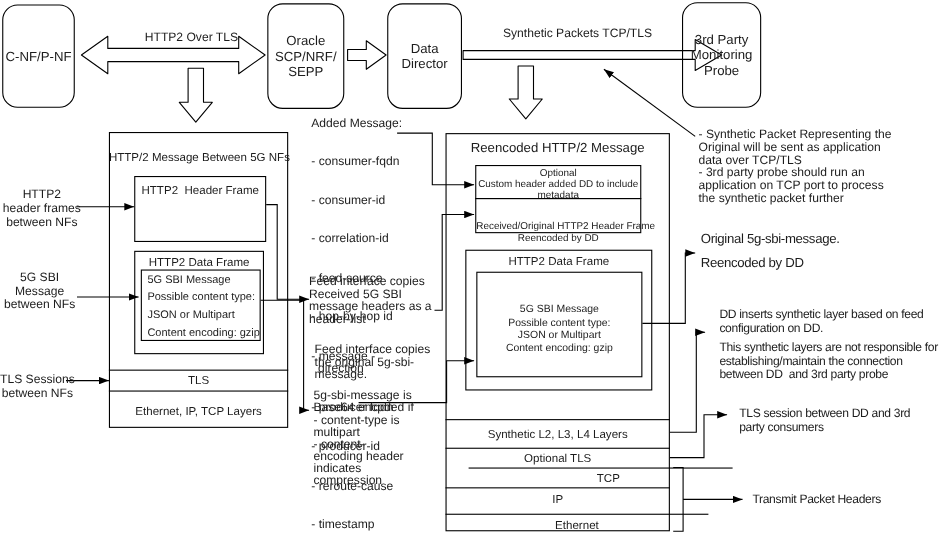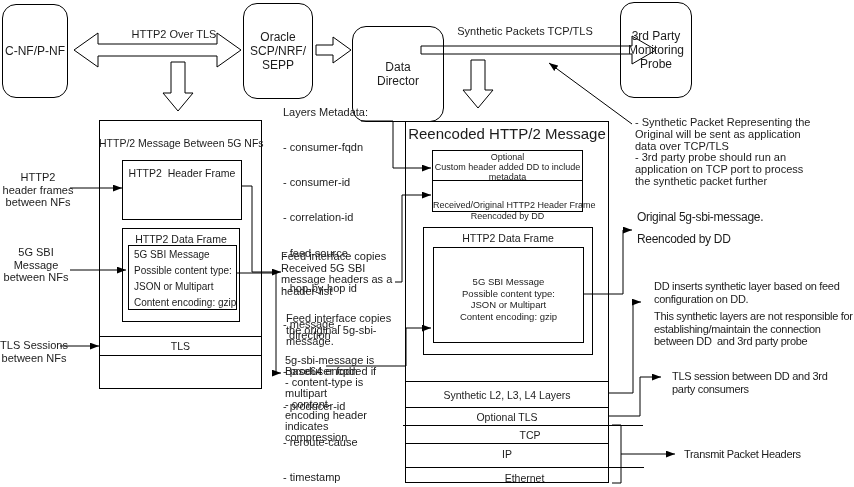--- a/index.html
+++ b/index.html
@@ -48,21 +48,21 @@
     <path d="M609,416 H640 V377 H661" fill="none" stroke="#000" marker-end="url(#arr)"></path>
     <path d="M612,425 H621 V483 H612" fill="none" stroke="#000"></path>
     <path d="M621,454 H675" fill="none" stroke="#000" marker-end="url(#arr)"></path>
     <path d="M632,124 L549,63" fill="none" stroke="#000" marker-end="url(#arr)"></path>
   </svg>
 
   <div class="box rbox" style="left:2px;top:4px;width:66px;height:94px;"><span>C-NF/P-NF</span></div>
   <div class="box rbox" style="left:243px;top:3px;width:70px;height:96px;"><span>Oracle
 SCP/NRF/
 SEPP</span></div>
-  <div class="box rbox" style="left:352px;top:3px;width:92px;height:96px;margin-top:23px;"><span>Data
+  <div class="box rbox" style="left:352px;top:3px;width:68px;height:96px;"><span>Data
 Director</span></div>
   <div class="box rbox" style="left:620px;top:2px;width:72px;height:96px;"><span>3rd Party
 Monitoring
 Probe</span></div>
 
   <div class="t ctr toplab" style="left:118px;top:28px;width:112px;">HTTP2 Over TLS</div>
   <div class="t ctr toplab" style="left:450px;top:25px;width:150px;">Synthetic Packets TCP/TLS</div>
 
   <div class="box" style="left:99px;top:120px;width:163px;height:269px;"></div>
   <div class="t ctr" style="left:99px;top:137px;width:163px;font-size:10.5px;">HTTP/2 Message Between 5G NFs</div>
@@ -72,31 +72,32 @@
   <div class="box" style="left:122px;top:228px;width:118px;height:94px;">
     <div class="t ctr" style="left:0;top:4px;width:116px;font-size:10.5px;">HTTP2 Data Frame</div>
   </div>
   <div class="box" style="left:128px;top:245px;width:109px;height:65px;">
     <div class="t small" style="left:5px;top:1px;">5G SBI Message
 Possible content type:
 JSON or Multipart
 Content encoding: gzip</div>
   </div>
   <div class="box row" style="left:99px;top:336px;width:163px;height:20px;border-left:none;border-right:none;">TLS</div>
+  <div class="t ctr" style="left:99px;top:368px;width:163px;font-size:10.5px;">Ethernet, IP, TCP Layers</div>
 
   <div class="t ctr" style="left:2px;top:171px;width:72px;">HTTP2
 header frames
 between NFs</div>
   <div class="t ctr" style="left:2px;top:246px;width:68px;">5G SBI
 Message
 between NFs</div>
   <div class="t ctr" style="left:0px;top:339px;width:68px;">TLS Sessions
 between NFs</div>
 
-  <div class="t" style="left:283px;top:106px;">Layers Metadata:</div>
+  <div class="t" style="left:283px;top:106px;">Added Message:</div>
   <div class="t" style="left:283px;top:118px;line-height:11.8px;">
     <div>- consumer-fqdn</div>
     <div>- consumer-id</div>
     <div>- correlation-id</div>
     <div>- feed-source</div>
     <div>- hop-by-hop id</div>
     <div>- message -
   direction</div>
     <div>- producer fqdn</div>
     <div>- producer-id</div>
@@ -114,42 +115,42 @@
   <div class="t" style="left:285px;top:355px;line-height:11px;">5g-sbi-message is
 Base64 encoded if
 - content-type is
 multipart
 - content-
 encoding header
 indicates
 compression</div>
 
   <div class="box" style="left:405px;top:121px;width:204px;height:362px;"></div>
-  <div class="t ctr" style="left:405px;top:128px;width:204px;font-size:15px;">Reencoded HTTP/2 Message</div>
+  <div class="t ctr" style="left:405px;top:128px;width:204px;font-size:12px;">Reencoded HTTP/2 Message</div>
   <div class="box" style="left:432px;top:150px;width:151px;height:31px;">
     <div class="t ctr tiny" style="left:0;top:1px;width:149px;">Optional
 Custom header added DD to include
 metadata</div>
   </div>
   <div class="box" style="left:432px;top:180px;width:151px;height:32px;">
     <div class="t ctr tiny" style="left:0;top:19px;width:149px;line-height:11px;">Received/Original HTTP2 Header Frame
 Reencoded by DD</div>
   </div>
   <div class="box" style="left:423px;top:227px;width:170px;height:128px;">
     <div class="t ctr" style="left:0;top:4px;width:168px;font-size:10.5px;">HTTP2 Data Frame</div>
   </div>
   <div class="box" style="left:433px;top:247px;width:151px;height:96px;">
     <div class="t ctr tiny" style="left:0;top:28px;width:149px;line-height:11.5px;font-size:9.5px;">5G SBI Message
 Possible content type:
 JSON or Multipart
 Content encoding: gzip</div>
   </div>
   <div class="box row" style="left:405px;top:381px;width:204px;height:26px;border-left:none;border-right:none;border-bottom:none;">Synthetic L2, L3, L4 Layers</div>
   <div class="box row" style="left:405px;top:407px;width:204px;height:18px;border-left:none;border-right:none;border-bottom:none;">Optional TLS</div>
-  <div class="box row" style="left:403px;top:425px;width:240px;height:18px;border-left:none;border-right:none;border-bottom:none;padding-left:14px;">TCP</div>
+  <div class="box row" style="left:426px;top:425px;width:240px;height:18px;border-left:none;border-right:none;border-bottom:none;padding-left:14px;">TCP</div>
   <div class="box row" style="left:405px;top:443px;width:204px;height:20px;border-left:none;border-right:none;border-bottom:none;">IP</div>
   <div class="box row" style="left:405px;top:467px;width:239px;height:20px;border-left:none;border-right:none;border-bottom:none;">Ethernet</div>
 
   <div class="t" style="left:635px;top:117px;line-height:11.8px;">- Synthetic Packet Representing the
 Original will be sent as application
 data over TCP/TLS
 - 3rd party probe should run an
 application on TCP port to process
 the synthetic packet further</div>
   <div class="t note" style="left:637px;top:211px;font-size:12px;">Original 5g-sbi-message.</div>

